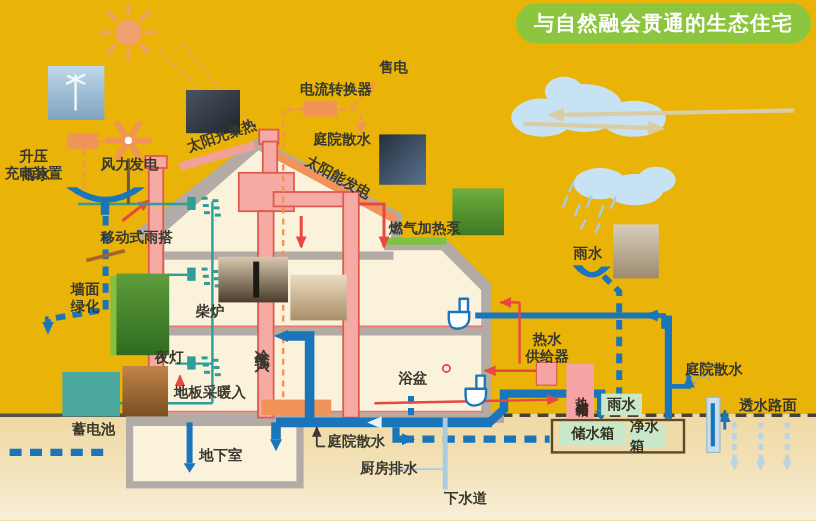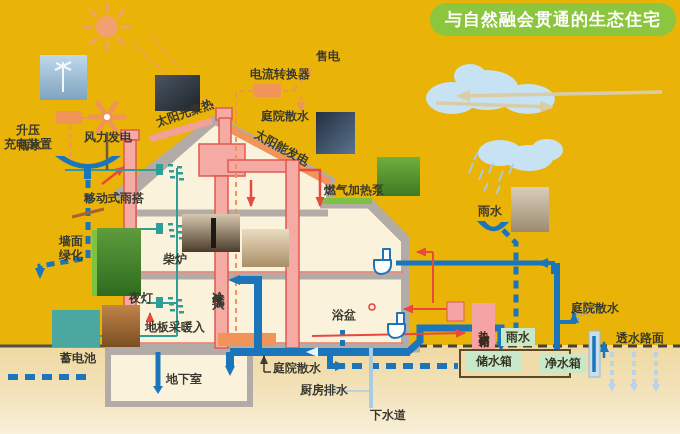--- a/index.html
+++ b/index.html
@@ -330,23 +330,25 @@
   <div class="lbl" style="left:163px;top:252px;">柴炉</div>
   <div class="lbl vert" style="left:212px;top:281px;height:72px;font-size:12.5px;">冷气输入</div>
   <div class="lbl" style="left:145px;top:320px;">地板采暖入</div>
   <div class="lbl" style="left:60px;top:351px;">蓄电池</div>
   <div class="lbl" style="left:166px;top:372px;">地下室</div>
   <div class="lbl" style="left:273px;top:361px;">庭院散水</div>
   <div class="lbl" style="left:300px;top:383px;">厨房排水</div>
   <div class="lbl" style="left:370px;top:408px;">下水道</div>
   <div class="lbl" style="left:324px;top:183px;">燃气加热泵</div>
   <div class="lbl" style="left:478px;top:204px;">雨水</div>
+  <div class="lbl c" style="left:430px;top:276px;width:52px;">热水
+供给器</div>
   <div class="lbl" style="left:332px;top:308px;">浴盆</div>
   <div class="lbl" style="left:571px;top:301px;">庭院散水</div>
   <div class="lbl" style="left:616px;top:331px;">透水路面</div>
 
   <div class="tank-outer"></div>
   <div class="gbox" style="left:466px;top:352px;width:56px;height:19px;">储水箱</div>
-  <div class="gbox" style="left:540px;top:354px;width:46px;height:19px;">净水箱</div>
+  <div class="gbox" style="left:525px;top:354px;width:29px;height:19px;">净水箱</div>
   <div class="gbox" style="left:501px;top:328px;width:34px;height:18px;">雨水</div>
   <div class="hot-tank vert">热水储箱</div>
 
 </div>
 
 </body></html>

